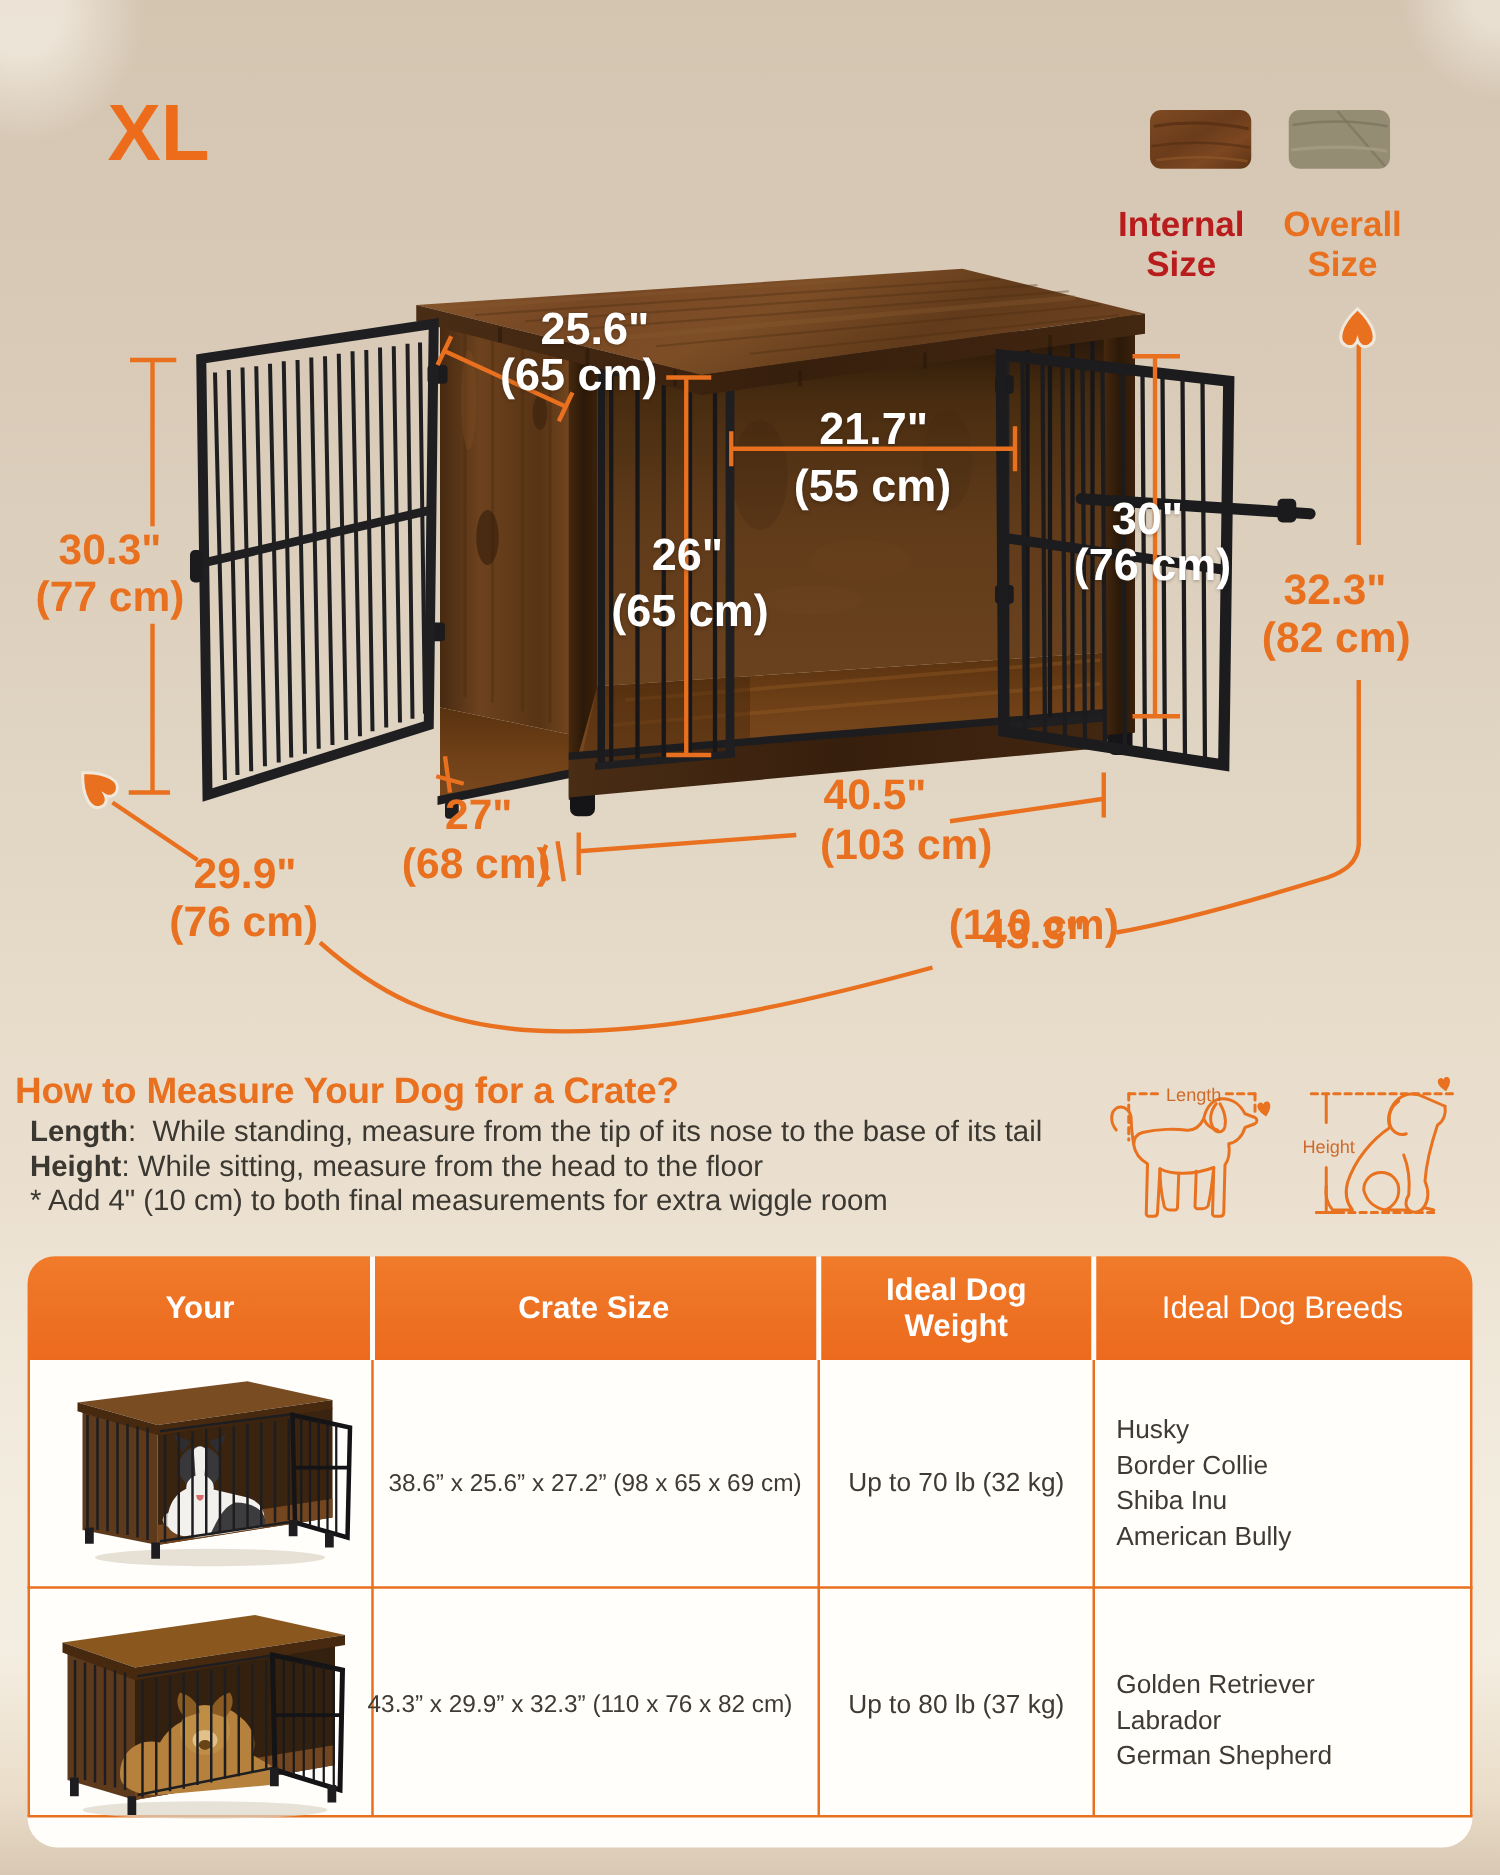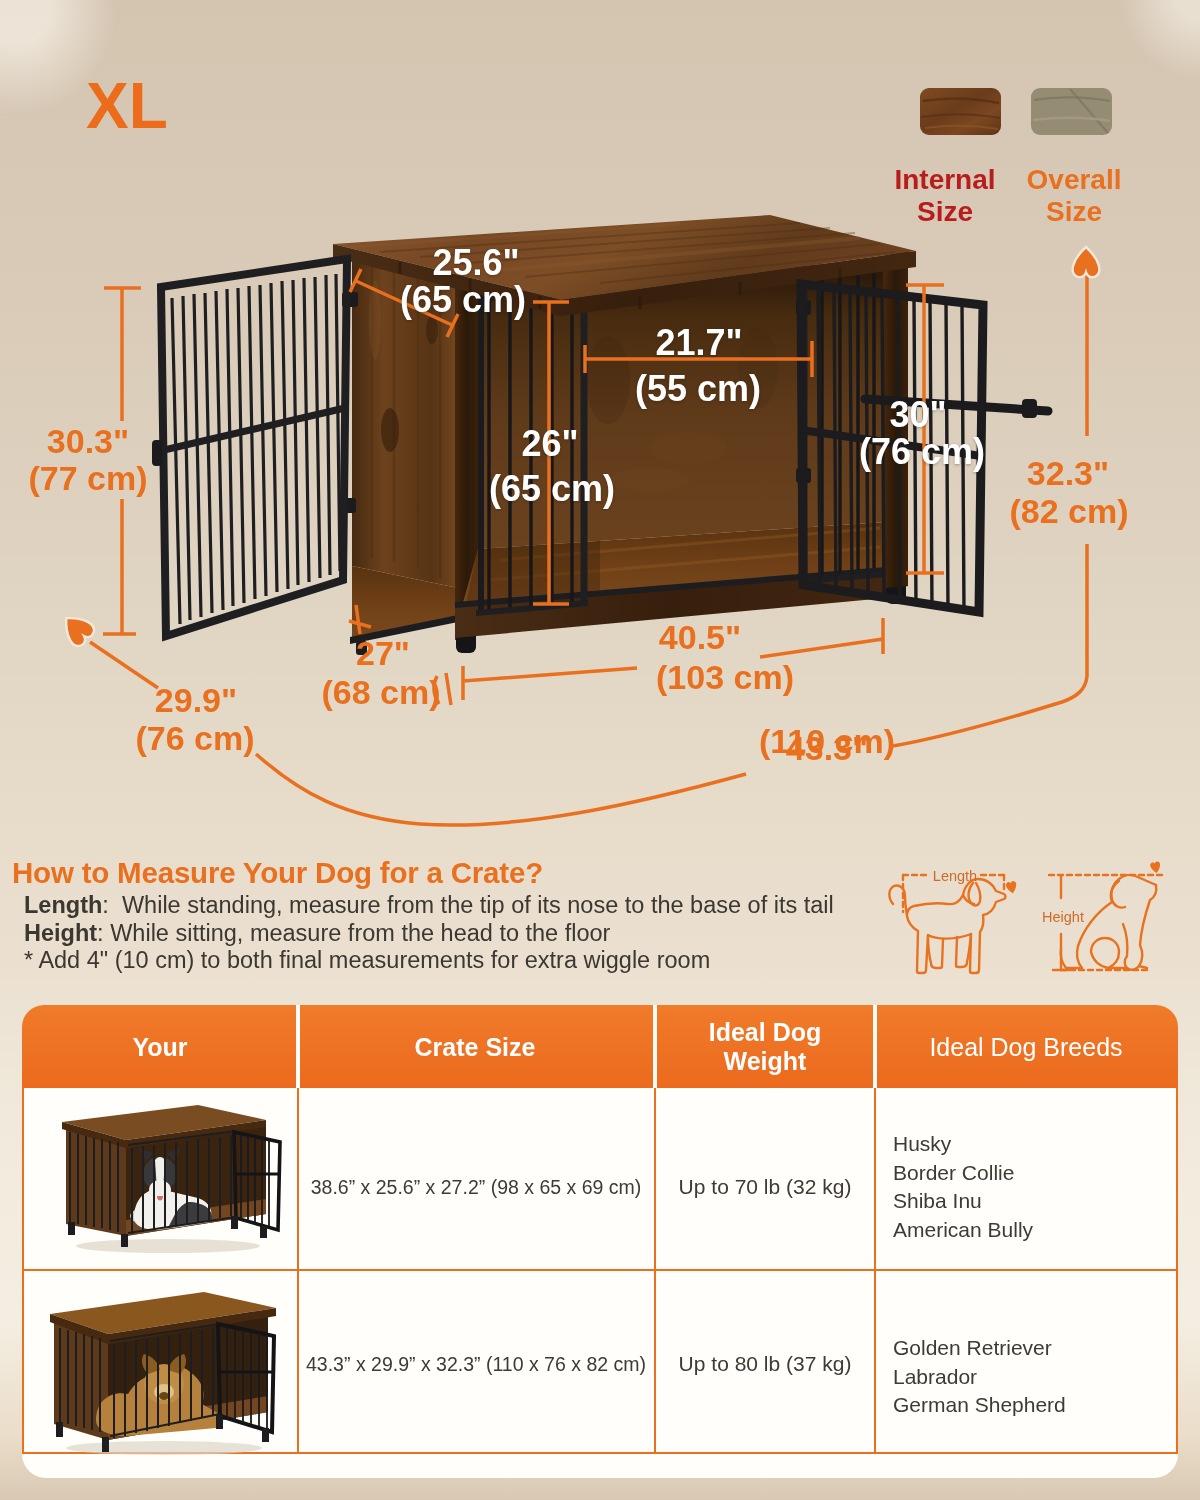--- a/index.html
+++ b/index.html
@@ -297,21 +297,21 @@
 <div class="abs" style="left:874px;top:1088px;width:2px;height:365px;background:#e8701f;"></div>
 <div class="abs" style="left:22px;top:1269px;width:1156px;height:2px;background:#e8701f;"></div>
 <div class="abs" style="left:22px;top:1452px;width:1156px;height:2px;background:#e8701f;"></div>
 
 <div class="abs ctr" style="left:476px;top:1187px;font-size:19.5px;color:#3f3a33;">38.6” x 25.6” x 27.2” (98 x 65 x 69 cm)</div>
 
 <div class="abs ctr" style="left:765px;top:1187px;font-size:21px;color:#3f3a33;">Up to 70 lb (32 kg)</div>
 
 <div class="abs" style="left:893px;top:1130px;font-size:21px;color:#3f3a33;line-height:28.5px;">Husky<br>Border Collie<br>Shiba Inu<br>American Bully</div>
 
-<div class="abs ctr" style="left:476px;top:1364px;font-size:19.5px;color:#3f3a33;">43.3” x 29.9” x 32.3” (110 x 76 x 82 cm)</div>
+<div class="abs ctr" style="left:464px;top:1364px;font-size:19.5px;color:#3f3a33;">43.3” x 29.9” x 32.3” (110 x 76 x 82 cm)</div>
 
 <div class="abs ctr" style="left:765px;top:1364px;font-size:21px;color:#3f3a33;">Up to 80 lb (37 kg)</div>
 
 <div class="abs" style="left:893px;top:1334px;font-size:21px;color:#3f3a33;line-height:28.5px;">Golden Retriever<br>Labrador<br>German Shepherd</div>
 
 <svg class="abs" style="left:38px;top:1098px;" width="245" height="160" viewBox="0 0 245 160">
 
 <ellipse cx="130" cy="148" rx="92" ry="7" fill="#ddd5c8" opacity="0.75"></ellipse>
 
 <polygon points="28,30 88,46 88,138 28,126" fill="#5e3a1d"></polygon>

